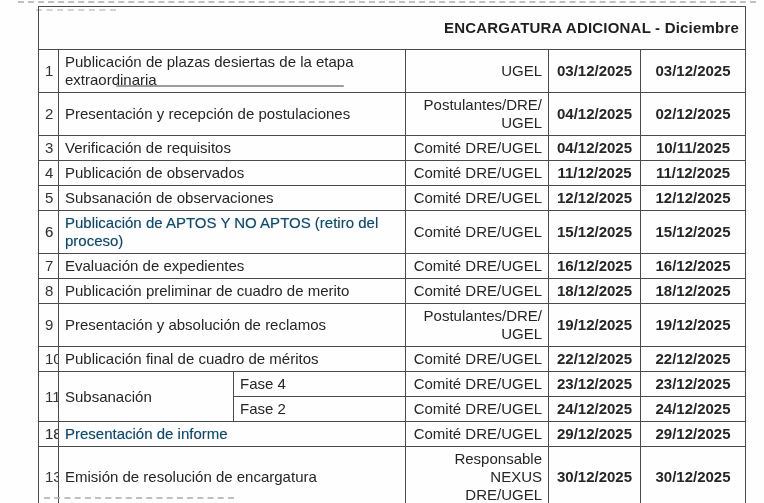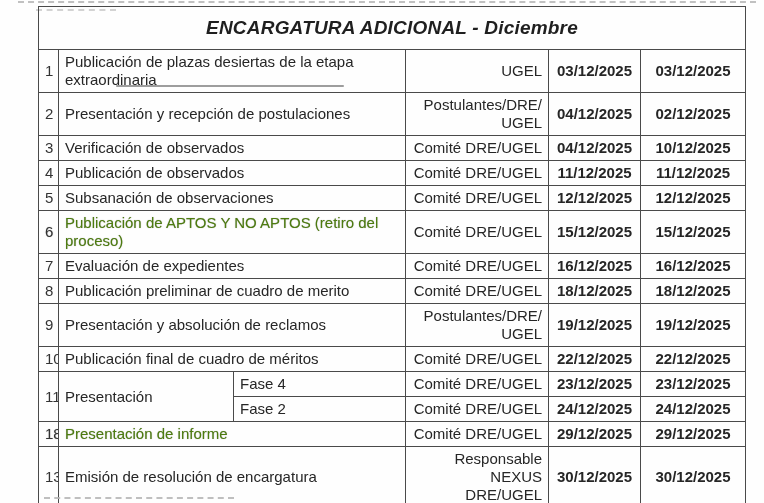--- a/index.html
+++ b/index.html
@@ -66,26 +66,25 @@
   }
   table.schedule td {
     border: 1px solid #4a4a4a;
     vertical-align: middle;
     line-height: 18px;
     padding: 3px 6px;
     overflow: hidden;
   }
   tr.title-row td {
     height: 36px;
-    text-align: center;
+    text-align: right;
     font-weight: bold;
-    font-size: 19px;
+    font-size: 15px;
     color: #1f1f1f;
     letter-spacing: 0.2px;
-    font-style: italic;
   }
   tr.data-row { height: 25px; }
   td.num {
     text-align: center;
     padding: 3px 1px;
     color: #333333;
   }
   td.act {
     white-space: pre-line;
     text-align: left;
@@ -94,21 +93,21 @@
     white-space: pre-line;
     text-align: right;
   }
   td.date {
     text-align: center;
     white-space: nowrap;
     padding: 3px 2px;
     font-weight: bold;
   }
   .faded {
-    color: #4d7c0f;
+    color: #0c4a6e;
     text-shadow: 0 0 1px rgba(160,160,160,0.9);
   }
 </style>
 </head>
 <body>
 
 <div class="page">
   <div class="artifact-top"></div>
   <div class="artifact-top2"></div>
 
@@ -137,24 +136,24 @@
         <tr class="data-row">
           <td class="num">2</td>
           <td class="act" colspan="2">Presentación y recepción de postulaciones</td>
           <td class="resp">Postulantes/DRE/
 UGEL</td>
           <td class="date">04/12/2025</td>
           <td class="date">02/12/2025</td>
         </tr>
         <tr class="data-row">
           <td class="num">3</td>
-          <td class="act" colspan="2">Verificación de observados</td>
+          <td class="act" colspan="2">Verificación de requisitos</td>
           <td class="resp">Comité DRE/UGEL</td>
           <td class="date">04/12/2025</td>
-          <td class="date">10/12/2025</td>
+          <td class="date">10/11/2025</td>
         </tr>
         <tr class="data-row">
           <td class="num">4</td>
           <td class="act" colspan="2">Publicación de observados</td>
           <td class="resp">Comité DRE/UGEL</td>
           <td class="date">11/12/2025</td>
           <td class="date">11/12/2025</td>
         </tr>
         <tr class="data-row">
           <td class="num">5</td>
@@ -195,21 +194,21 @@
         </tr>
         <tr class="data-row">
           <td class="num">10</td>
           <td class="act" colspan="2">Publicación final de cuadro de méritos</td>
           <td class="resp">Comité DRE/UGEL</td>
           <td class="date">22/12/2025</td>
           <td class="date">22/12/2025</td>
         </tr>
         <tr class="data-row">
           <td class="num" rowspan="2">11</td>
-          <td class="act" rowspan="2">Presentación</td>
+          <td class="act" rowspan="2">Subsanación</td>
           <td class="act">Fase 4</td>
           <td class="resp">Comité DRE/UGEL</td>
           <td class="date">23/12/2025</td>
           <td class="date">23/12/2025</td>
         </tr>
         <tr class="data-row">
           <td class="act">Fase 2</td>
           <td class="resp">Comité DRE/UGEL</td>
           <td class="date">24/12/2025</td>
           <td class="date">24/12/2025</td>

